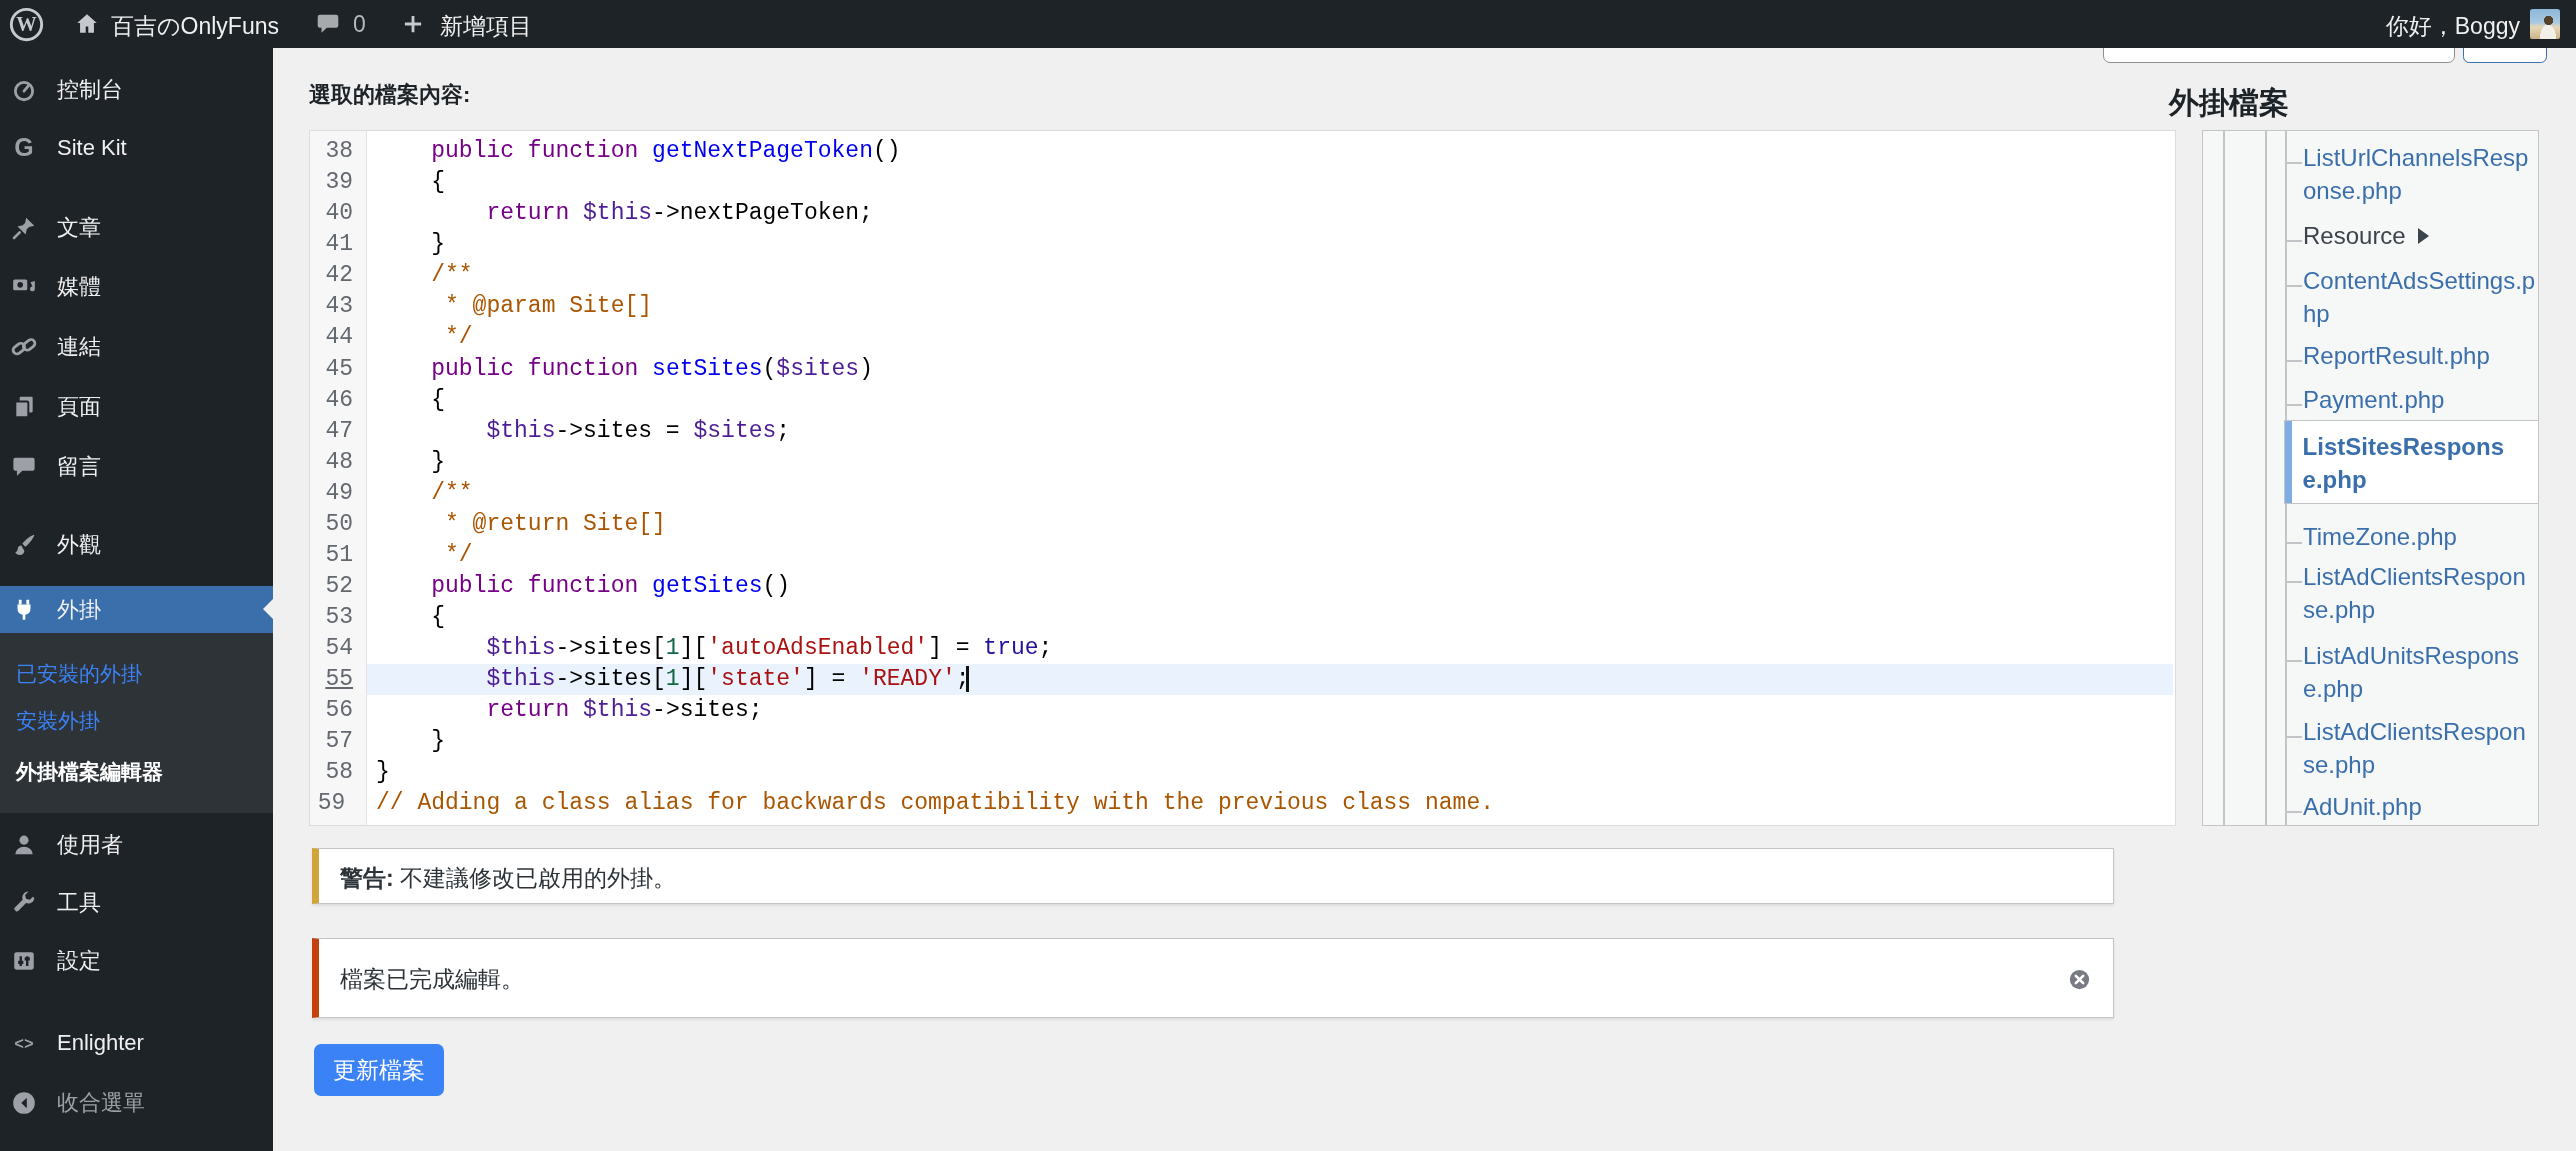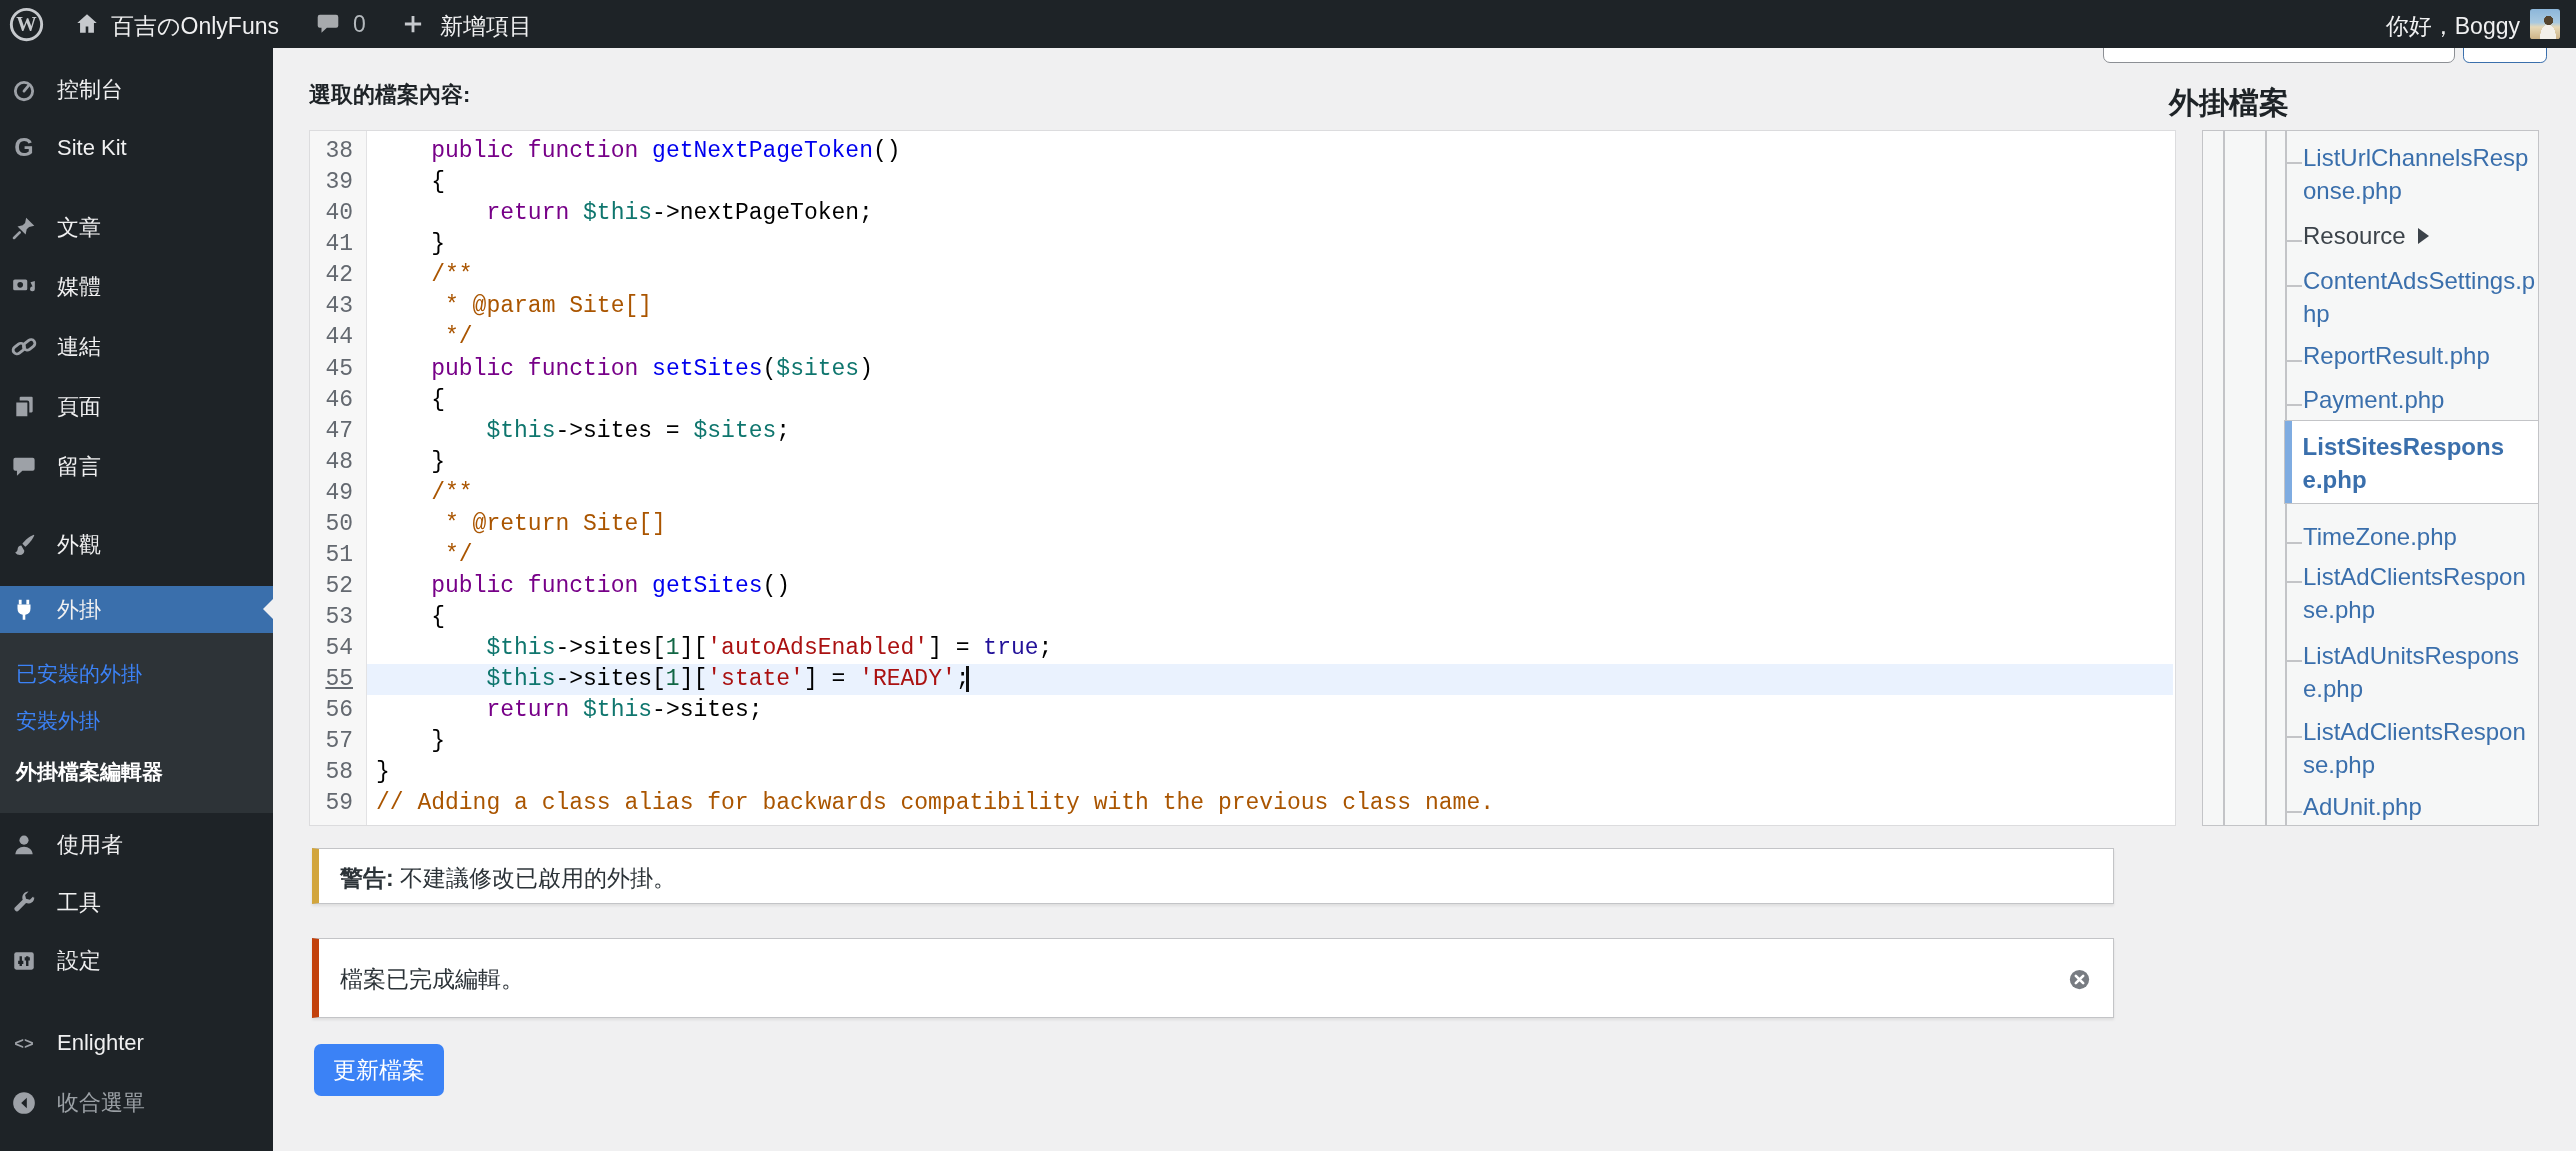--- a/index.html
+++ b/index.html
@@ -32,21 +32,21 @@
   
   #content-label { left:309px; top:80px; font-size:22px; font-weight:bold; color:#1e2327; }
 
   
   #editor { left:309px; top:130px; width:1867px; height:696px; background:#fff; border:1.8px solid #dcdcde; }
   #gutter { position:absolute; left:0; top:0; width:57px; height:100%; background:#f7f7f7; border-right:1.8px solid #e2e2e4; }
   .lnum { position:absolute; left:0; width:43px; text-align:right; color:#646970; font:23px/31px "Liberation Mono", monospace; }
   .cm-line { position:absolute; left:66px; white-space:pre; font:23px/31px "Liberation Mono", monospace; color:#000; }
   #active-line { position:absolute; left:57px; width:1806px; height:31px; background:#eaf2fe; }
   #cursor { position:absolute; width:2.6px; height:26px; background:#111; }
-  .cm-kw { color:#770088; } .cm-def { color:#0000ee; } .cm-v2 { color:#0f766e;text-align:right; }
+  .cm-kw { color:#770088; } .cm-def { color:#0000ee; } .cm-v2 { color:#4c1d95;text-align:right; }
   .cm-str { color:#aa1111; } .cm-num { color:#116644; } .cm-atom { color:#221199; } .cm-com { color:#aa5500; }
 
   
   #tree-heading { left:2169px; top:83px; font-size:30px; font-weight:bold; color:#1e2327; }
   #tree-panel { left:2202px; top:130px; width:337px; height:696px; background:#f6f7f7; border:1.8px solid #c3c4c7; }
   .vline { position:absolute; top:0; width:1.8px; height:100%; background:#c3c4c7; }
   .tree-item { position:absolute; left:2303px; width:234px; font-size:24px; line-height:33px; color:#3a6fac; word-break:break-all; z-index:3; }
   .tree-item.dir { color:#3c434a; }
   .tree-tick { position:absolute; left:2286px; width:16px; height:1.8px; background:#c3c4c7; z-index:2; }
   #tree-selected { left:2284px; top:420px; width:255px; height:84px; background:#fff; border:1.8px solid #c3c4c7; z-index:4; }
@@ -279,21 +279,21 @@
       <div class="lnum" style="top: 502px;">54</div>
       <div class="cm-line" style="top: 502px;"><span>        </span><span class="cm-v2">$this</span><span>-&gt;sites[</span><span class="cm-num">1</span><span>][</span><span class="cm-str">'autoAdsEnabled'</span><span>] = </span><span class="cm-atom">true</span><span>;</span></div>
       <div class="lnum" style="top: 533px; text-decoration: underline;">55</div>
       <div class="cm-line" style="top: 533px;"><span>        </span><span class="cm-v2">$this</span><span>-&gt;sites[</span><span class="cm-num">1</span><span>][</span><span class="cm-str">'state'</span><span>] = </span><span class="cm-str">'READY'</span><span>;</span></div>
       <div class="lnum" style="top: 564px;">56</div>
       <div class="cm-line" style="top: 564px;"><span>        </span><span class="cm-kw">return</span><span> </span><span class="cm-v2">$this</span><span>-&gt;sites;</span></div>
       <div class="lnum" style="top: 595px;">57</div>
       <div class="cm-line" style="top: 595px;"><span>    }</span></div>
       <div class="lnum" style="top: 626px;">58</div>
       <div class="cm-line" style="top: 626px;"><span>}</span></div>
-      <div class="lnum" style="top: 657px;">59</div>
+      <div class="lnum" style="top: 657px; text-align: center;">59</div>
       <div class="cm-line" style="top: 657px;"><span class="cm-com">// Adding a class alias for backwards compatibility with the previous class name.</span></div>
     </div>
 
   <div class="abs" id="tree-heading">外掛檔案</div>
   <div class="abs" id="tree-panel">
     <div class="vline" style="left:20px"></div>
     <div class="vline" style="left:62px"></div>
     <div class="vline" style="left:82px"></div>
   </div>
   <div class="abs" id="tree-selected">

